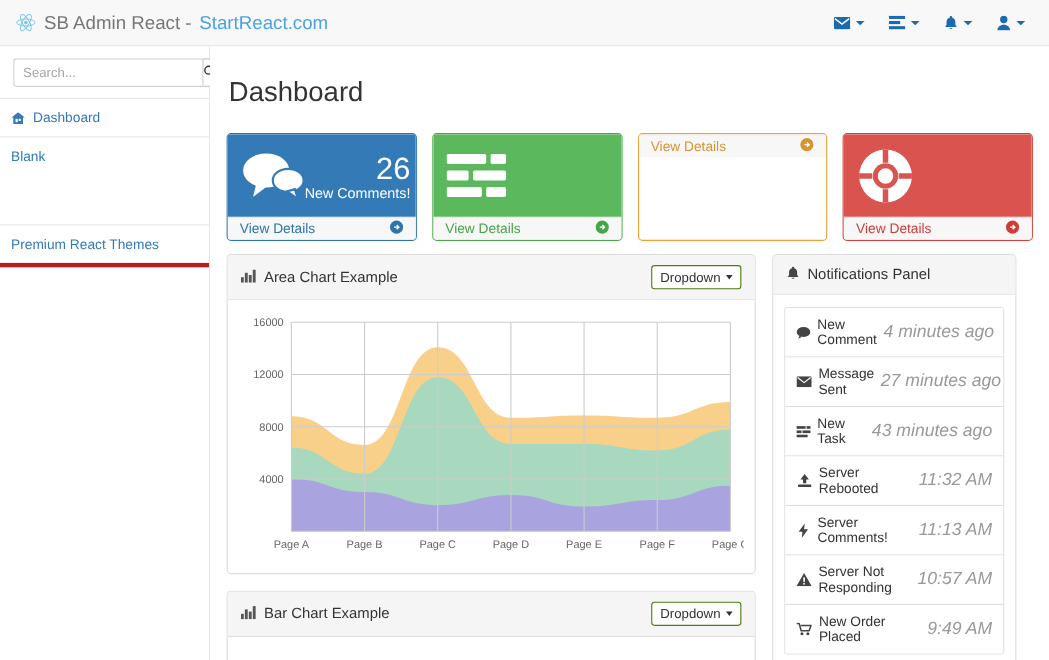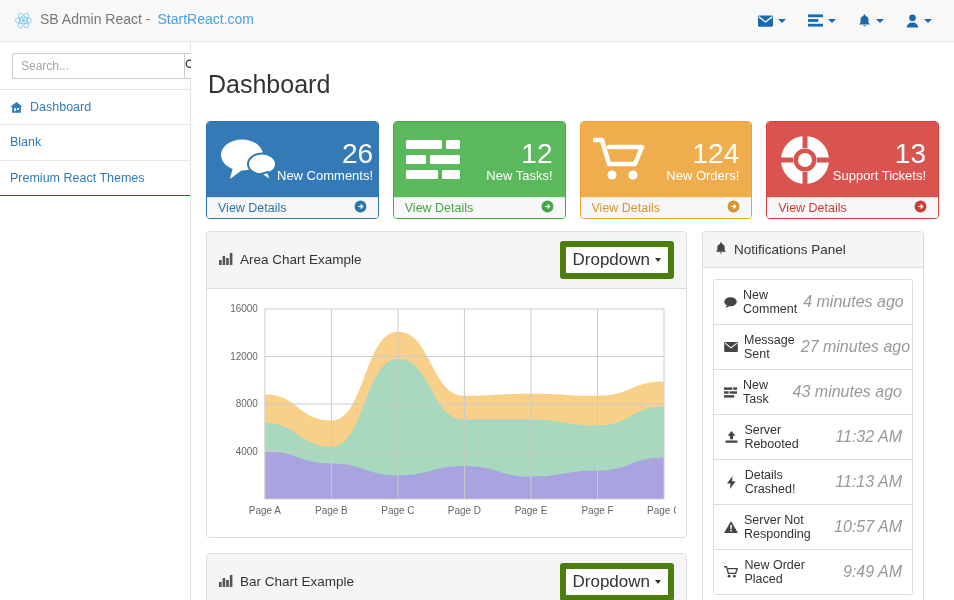--- a/index.html
+++ b/index.html
@@ -18,22 +18,22 @@
     height: 42px;
     background: #f8f8f8;
     border-bottom: 1px solid #e7e7e7;
     display: flex;
     align-items: center;
     padding: 0 14px;
     position: relative;
     z-index: 10;
   }
   .brand {
-    display: flex; align-items: flex-start; gap: 7px;
-    font-size: 14px; color: #777;
+    display: flex; align-items: center; gap: 7px;
+    font-size: 17px; color: #777;
     text-decoration: none;
     white-space: nowrap;
   }
   .brand .brand-text { color: #777; }
   .brand .brand-link { color: #4aa3df; }
   .react-logo { width: 19px; height: 19px; display: block; }
 
   .nav-right { margin-left: auto; display: flex; align-items: center; gap: 22px; padding-right: 8px;}
   .nav-item {
     display: flex; align-items: center; gap: 5px;
@@ -86,21 +86,21 @@
   .side-list { list-style: none; }
   .side-item {
     border-top: 1px solid #e7e7e7;
     padding: 9px 12px 9px 10px;
     font-size: 12.5px;
     color: #337ab7;
     cursor: pointer;
     display: flex; align-items: center; gap: 7px;
     line-height: 1.3;
   }
-  .side-item:last-child { border-bottom: 1px solid #b91c1c; }
+  .side-item:last-child { border-bottom: 4px solid #b91c1c; margin-top: 44px; }
   .side-icon { display: inline-flex; width: 13px; justify-content: center; }
 
   
   .content {
     position: absolute;
     top: 42px; left: 191px;
     width: 763px; height: 558px;
     background: #fff;
     padding: 0 15px;
     overflow: hidden;
@@ -184,24 +184,24 @@
     display: flex;
     align-items: center;
     gap: 7px;
     font-size: 13.5px;
     color: #333;
     min-height: 36px;
   }
   .panel-head .title { line-height: 1; text-align: center; }
   .dropdown-btn {
     margin-left: auto;
-    border: 6px solid #4d7c0f;
+    border: 1px solid #4d7c0f;
     border-radius: 3px;
     background: #fff;
-    font-size: 17px;
+    font-size: 12px;
     color: #333;
     padding: 3px 7px;
     cursor: pointer;
     display: flex; align-items: center; gap: 5px;
     font-family: "Liberation Sans", sans-serif;
   }
   .dropdown-btn .caret-dark {
     width: 0; height: 0;
     border-left: 3.5px solid transparent;
     border-right: 3.5px solid transparent;
@@ -368,50 +368,33 @@
           <span class="card-icon">
             <svg width="56" height="44" viewBox="0 0 56 44">
               <rect x="0" y="2" width="36" height="9" rx="1.5" fill="#fff"></rect>
               <rect x="40" y="2" width="14" height="9" rx="1.5" fill="#fff"></rect>
               <rect x="0" y="17" width="20" height="9" rx="1.5" fill="#fff"></rect>
               <rect x="24" y="17" width="30" height="9" rx="1.5" fill="#fff"></rect>
               <rect x="0" y="32" width="32" height="9" rx="1.5" fill="#fff"></rect>
               <rect x="36" y="32" width="18" height="9" rx="1.5" fill="#fff"></rect>
             </svg>
           </span>
-          <span class="card-nums">
-            <span class="card-huge">12</span>
-            <span class="card-label">New Tasks!</span>
-          </span>
         </div>
         <div class="card-foot">
           <span>View Details</span>
           <span class="fa-circle-arrow">
             <svg width="13" height="13" viewBox="0 0 14 14">
                 <circle cx="7" cy="7" r="6.4" fill="#46a546"></circle>
                 <path d="M4.5 7 h4.4 M7.1 4.9 L9.3 7 L7.1 9.1" stroke="#fff" stroke-width="1.3" fill="none"></path>
               </svg>
           </span>
         </div>
       </div>
 
       <div class="card yellow">
-        <div class="card-body">
-          <span class="card-icon">
-            <svg width="56" height="46" viewBox="0 0 56 46">
-              <path d="M1 3 h8 l7 24 h26 l7 -17 h-33" stroke="#fff" stroke-width="4.5" fill="none" stroke-linejoin="round" stroke-linecap="round"></path>
-              <circle cx="19" cy="38" r="4.6" fill="#fff"></circle>
-              <circle cx="40" cy="38" r="4.6" fill="#fff"></circle>
-            </svg>
-          </span>
-          <span class="card-nums">
-            <span class="card-huge">124</span>
-            <span class="card-label">New Orders!</span>
-          </span>
-        </div>
         <div class="card-foot">
           <span>View Details</span>
           <span class="fa-circle-arrow">
             <svg width="13" height="13" viewBox="0 0 14 14">
                 <circle cx="7" cy="7" r="6.4" fill="#d79531"></circle>
                 <path d="M4.5 7 h4.4 M7.1 4.9 L9.3 7 L7.1 9.1" stroke="#fff" stroke-width="1.3" fill="none"></path>
               </svg>
           </span>
         </div>
       </div>
@@ -423,24 +406,20 @@
               <circle cx="26" cy="26" r="24" fill="#fff"></circle>
               <circle cx="26" cy="26" r="11.5" fill="#d9534f"></circle>
               <g stroke="#d9534f" stroke-width="5">
                 <line x1="26" y1="2" x2="26" y2="14"></line>
                 <line x1="26" y1="38" x2="26" y2="50"></line>
                 <line x1="2" y1="26" x2="14" y2="26"></line>
                 <line x1="38" y1="26" x2="50" y2="26"></line>
               </g>
               <circle cx="26" cy="26" r="7" fill="#fff"></circle>
             </svg>
-          </span>
-          <span class="card-nums">
-            <span class="card-huge">13</span>
-            <span class="card-label">Support Tickets!</span>
           </span>
         </div>
         <div class="card-foot">
           <span>View Details</span>
           <span class="fa-circle-arrow">
             <svg width="13" height="13" viewBox="0 0 14 14">
                 <circle cx="7" cy="7" r="6.4" fill="#cf3c38"></circle>
                 <path d="M4.5 7 h4.4 M7.1 4.9 L9.3 7 L7.1 9.1" stroke="#fff" stroke-width="1.3" fill="none"></path>
               </svg>
           </span>
@@ -577,21 +556,21 @@
                   </span>
                   <span>Server Rebooted</span>
                   <span class="notif-time">11:32 AM</span>
                 </li>
                 <li class="notif-item">
                   <span class="notif-ico">
                     <svg width="9" height="13" viewBox="0 0 9 13">
                       <path d="M5.6 0 L0 7.4 H3.5 L2.9 13 L8.6 5.2 H5 Z" fill="#444"></path>
                     </svg>
                   </span>
-                  <span>Details Crashed!</span>
+                  <span>Server Comments!</span>
                   <span class="notif-time">11:13 AM</span>
                 </li>
                 <li class="notif-item">
                   <span class="notif-ico">
                     <svg width="14" height="12" viewBox="0 0 15 13">
                       <path d="M7.5 0 L15 13 H0 Z" fill="#444"></path>
                       <rect x="6.7" y="4.2" width="1.6" height="4.4" fill="#fff"></rect>
                       <rect x="6.7" y="9.6" width="1.6" height="1.7" fill="#fff"></rect>
                     </svg>
                   </span>

